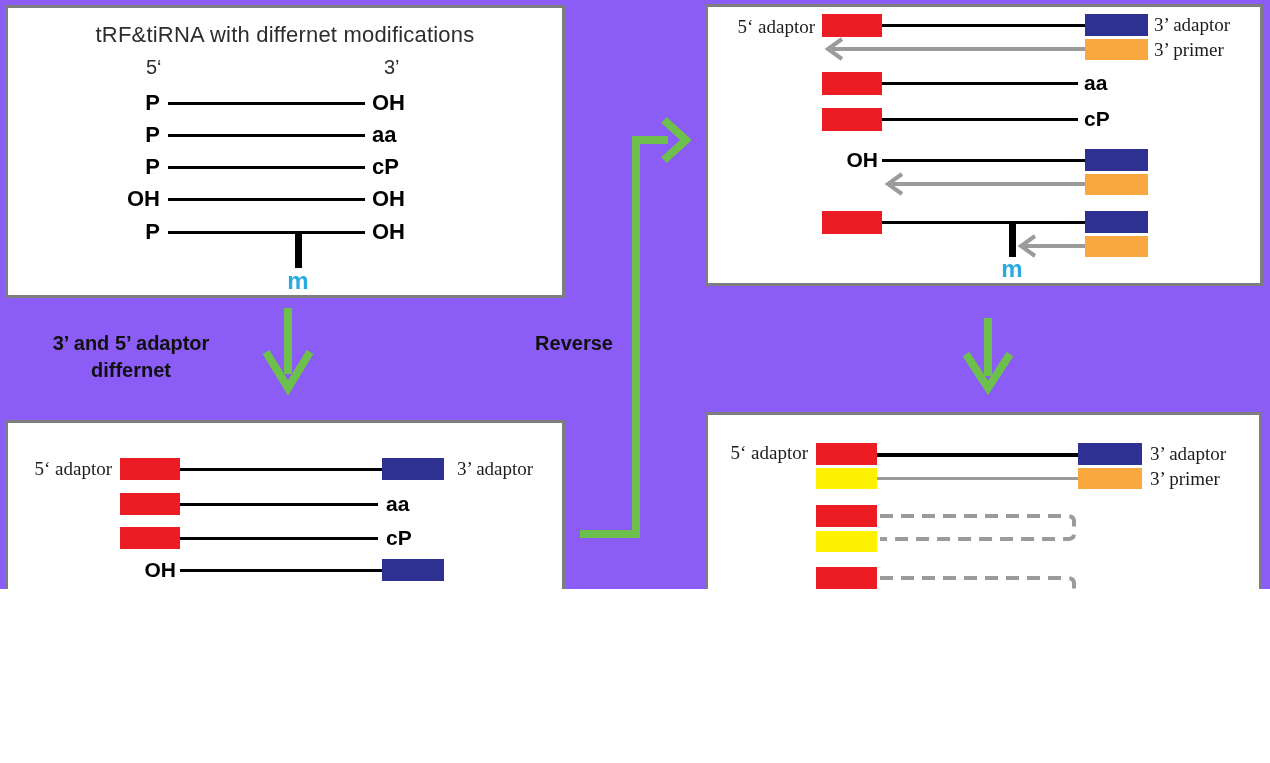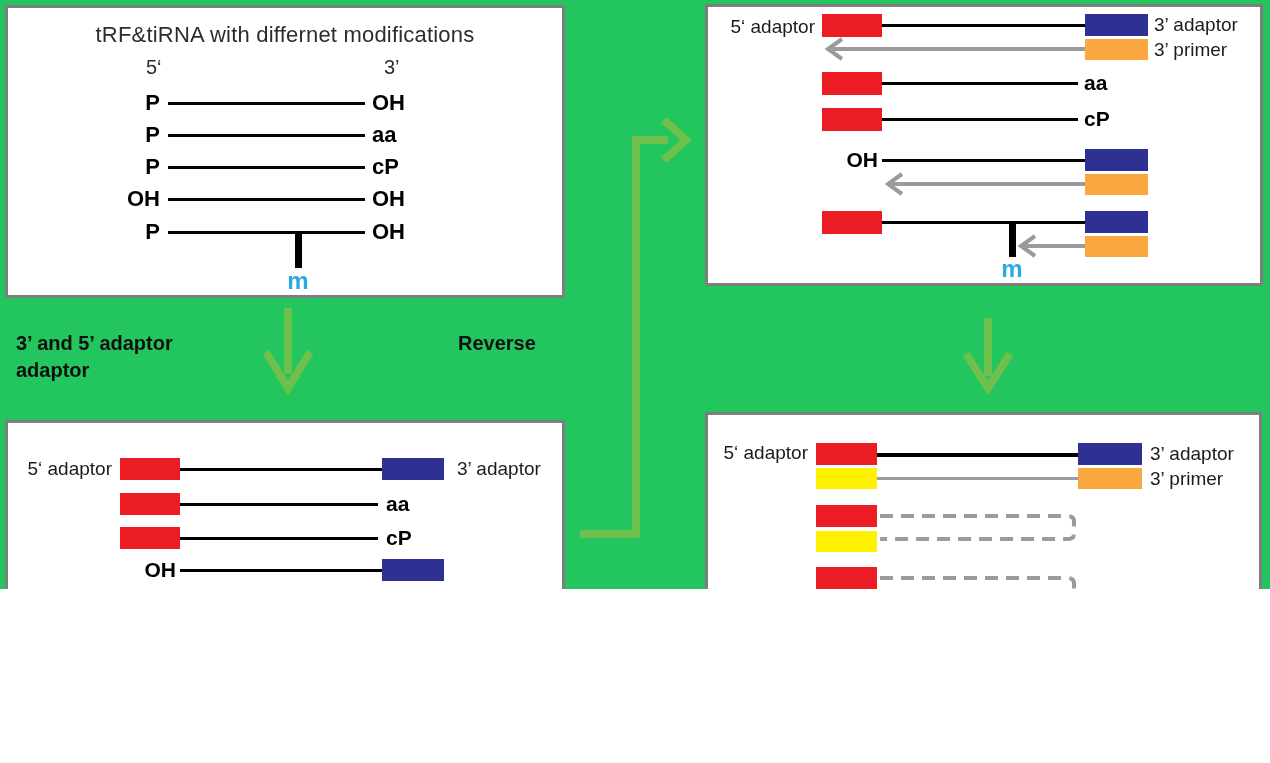--- a/index.html
+++ b/index.html
@@ -1,34 +1,34 @@
 <!DOCTYPE html>
 <html><head>
 <meta charset="utf-8">
 <style>
   html,body{margin:0;padding:0;background:#fff;}
-  .stage{position:relative;width:1270px;height:589px;background:#22c55e;
+  .stage{position:relative;width:1270px;height:589px;background:#8b5cf6;
          font-family:"Liberation Sans",sans-serif;overflow:hidden;}
   .panel{position:absolute;background:#fff;border:3px solid #7D7E80;box-sizing:content-box;}
   .box{position:absolute;}
   .red{background:#EC1C24;}
   .blue{background:#2E3192;}
   .orange{background:#F9A83F;}
   .yellow{background:#FFF200;}
   .hline{position:absolute;background:#000;height:3px;}
   .grayline{position:absolute;background:#9B9B9B;height:3px;}
   .tick{position:absolute;width:7px;background:#000;}
   .title{position:absolute;left:0;right:0;text-align:center;font-size:22px;color:#2d2d2d;
          letter-spacing:.2px;}
   .endlbl{position:absolute;font-size:20px;color:#2d2d2d;white-space:nowrap;}
-  .lbl{position:absolute;font-size:19px;color:#1c1c1c;white-space:nowrap;line-height:24px;}
+  .lbl{position:absolute;font-size:19px;color:#1c1c1c;white-space:nowrap;line-height:24px;font-family:Liberation Serif, serif;}
   .blbl{position:absolute;font-size:21px;font-weight:bold;color:#000;white-space:nowrap;line-height:26px;}
   .blbl2{position:absolute;font-size:22px;font-weight:bold;color:#000;white-space:nowrap;line-height:28px;}
   .mlbl{position:absolute;font-size:24px;font-weight:bold;color:#29ABE2;text-align:center;width:40px;line-height:26px;}
-  .steplbl{position:absolute;font-weight:bold;font-size:20px;color:#101010;line-height:27px;white-space:nowrap;}
+  .steplbl{position:absolute;font-weight:bold;font-size:20px;color:#101010;text-align:center;line-height:27px;white-space:nowrap;}
   .steplbl div{white-space:nowrap;}
   svg.overlay{position:absolute;left:0;top:0;}
 </style>
 </head>
 <body>
 
 <div class="stage">
 
   <div class="panel" style="left:5px;top:5px;width:554px;height:287px;">
     <div class="title" style="top:14px;">tRF&amp;tiRNA with differnet modifications</div>
@@ -53,28 +53,28 @@
 
     <div class="blbl2" style="left:40px;top:210px;width:112px;text-align:right;">P</div>
     <div class="hline" style="left:160px;top:223px;width:197px;"></div>
     <div class="blbl2" style="left:364px;top:210px;">OH</div>
     <div class="tick" style="left:287px;top:223px;height:37px;"></div>
     <div class="mlbl" style="left:270px;top:260px;">m</div>
   </div>
 
   <div class="steplbl" style="left:16px;top:330px;width:230px;">
     <div>3’ and 5’ adaptor</div>
-    <div>adaptor</div>
+    <div>differnet</div>
   </div>
   <svg class="overlay" style="left:258px;top:308px;" width="60" height="88" viewBox="0 0 60 88">
     <line x1="30" y1="0" x2="30" y2="66" stroke="#6CC04B" stroke-width="8"></line>
     <polyline points="8,44 30,80 52,44" fill="none" stroke="#6CC04B" stroke-width="8"></polyline>
   </svg>
 
-  <div class="steplbl" style="left:458px;top:330px;width:196px;">
+  <div class="steplbl" style="left:476px;top:330px;width:196px;">
     <div>Reverse</div>
   </div>
   <svg class="overlay" style="left:574px;top:114px;" width="130" height="436" viewBox="0 0 130 436">
     <polyline points="6,420 62,420 62,26 94,26" fill="none" stroke="#6CC04B" stroke-width="8"></polyline>
     <polyline points="90,6 112,26 90,46" fill="none" stroke="#6CC04B" stroke-width="8"></polyline>
   </svg>
 
   <div class="panel" style="left:5px;top:420px;width:554px;height:256px;">
     <div class="lbl" style="left:0px;top:34px;width:104px;text-align:right;">5‘ adaptor</div>
 

